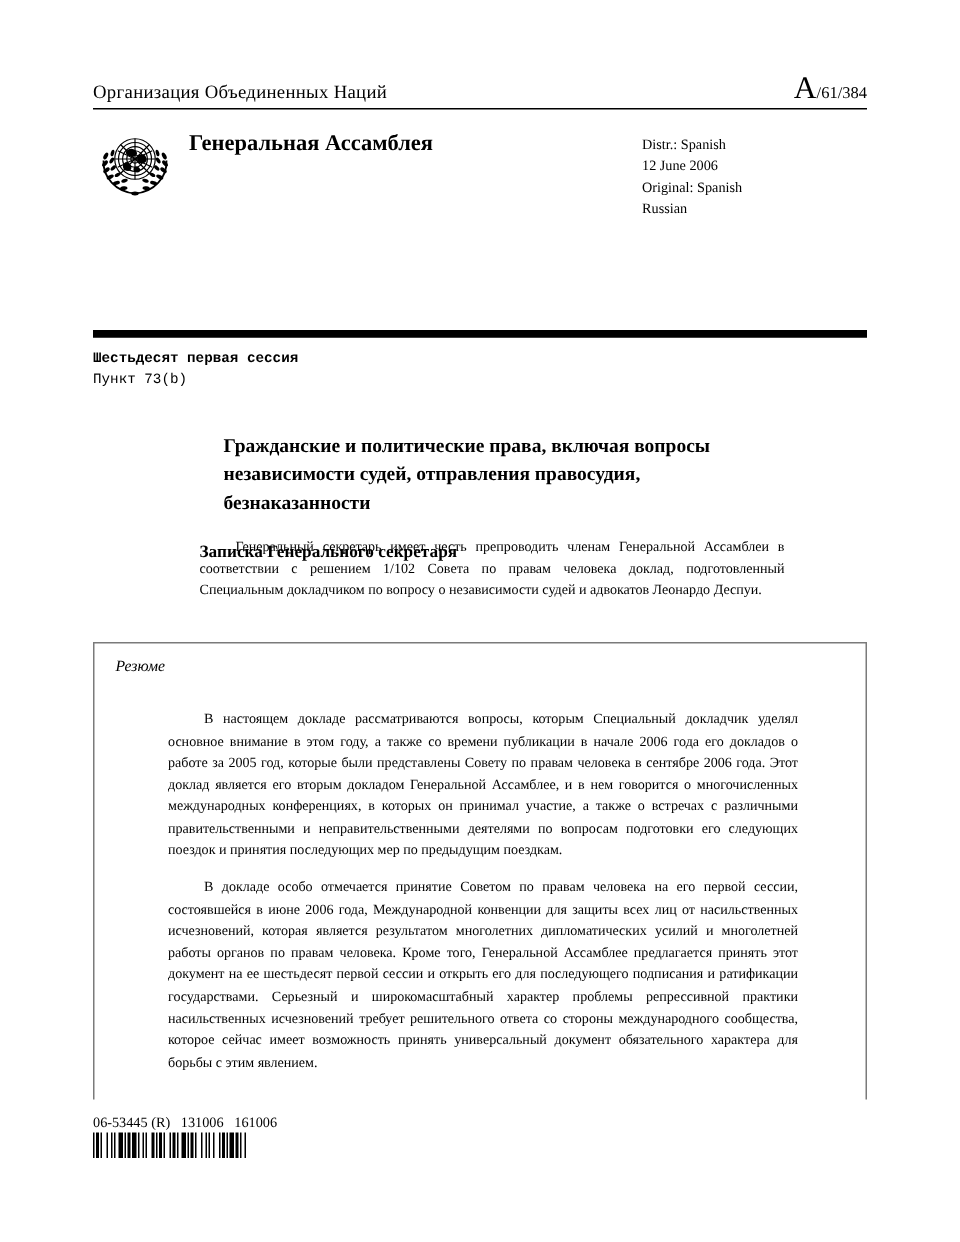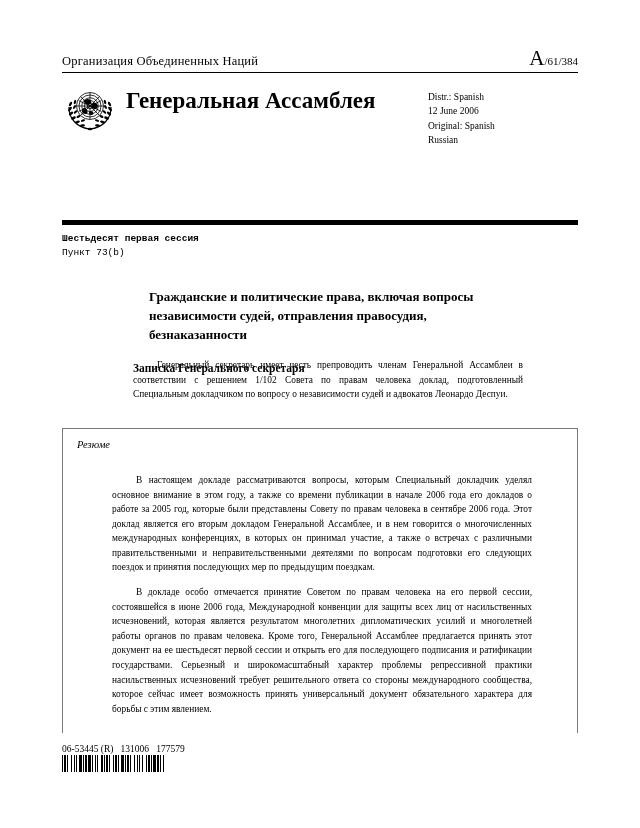--- a/index.html
+++ b/index.html
@@ -61,21 +61,21 @@
   }
   .emblem {
     width: 56px;
     height: 50px;
     flex: 0 0 56px;
     margin-top: 2px;
   }
   .emblem svg { display: block; }
 
   .ga-title {
-    font-size: 23px;
+    font-size: 15px;
     font-weight: bold;
     line-height: 1.05;
     margin-left: 8px;
     margin-top: 6px;
     flex: 0 0 auto;
     white-space: nowrap;
   }
   .distr-block {
     margin-left: auto;
     margin-top: 7px;
@@ -298,21 +298,21 @@
 
   <div class="summary-box">
     <div class="summary-label">Резюме</div>
     <div class="summary-body">
       <p>В настоящем докладе рассматриваются вопросы, которым Специальный докладчик уделял основное внимание в этом году, а также со времени публикации в начале 2006 года его докладов о работе за 2005 год, которые были представлены Совету по правам человека в сентябре 2006 года. Этот доклад является его вторым докладом Генеральной Ассамблее, и в нем говорится о многочисленных международных конференциях, в которых он принимал участие, а также о встречах с различными правительственными и неправительственными деятелями по вопросам подготовки его следующих поездок и принятия последующих мер по предыдущим поездкам.</p>
       <p>В докладе особо отмечается принятие Советом по правам человека на его первой сессии, состоявшейся в июне 2006 года, Международной конвенции для защиты всех лиц от насильственных исчезновений, которая является результатом многолетних дипломатических усилий и многолетней работы органов по правам человека. Кроме того, Генеральной Ассамблее предлагается принять этот документ на ее шестьдесят первой сессии и открыть его для последующего подписания и ратификации государствами. Серьезный и широкомасштабный характер проблемы репрессивной практики насильственных исчезновений требует решительного ответа со стороны международного сообщества, которое сейчас имеет возможность принять универсальный документ обязательного характера для борьбы с этим явлением.</p>
     </div>
   </div>
 
   <div class="footer">
-    <div class="footer-code">06-53445 (R)   131006   177579</div>
+    <div class="footer-code">06-53445 (R)   131006   161006</div>
     <div class="barcode">
         <i style="width:1px"></i>
         <i class="sp" style="width:1px"></i>
         <i style="width:2px"></i>
         <i class="sp" style="width:1px"></i>
         <i style="width:1px"></i>
         <i class="sp" style="width:3px"></i>
         <i style="width:1px"></i>
         <i class="sp" style="width:2px"></i>
         <i style="width:1px"></i>

